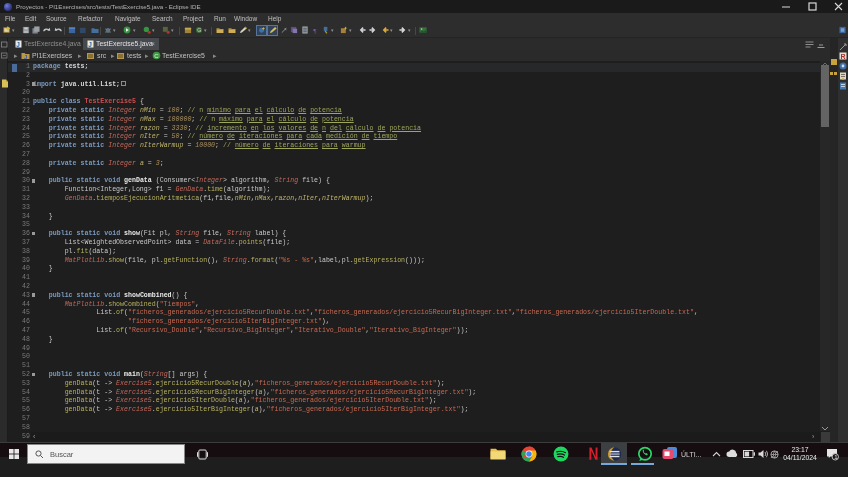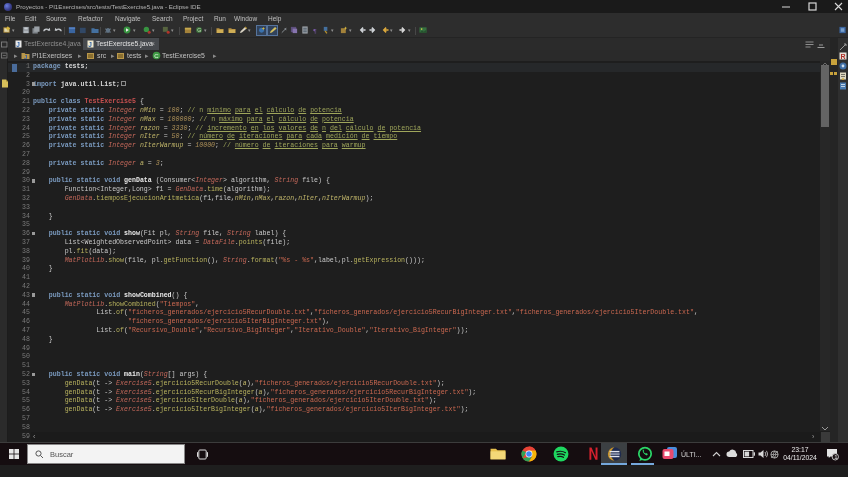--- a/index.html
+++ b/index.html
@@ -46,21 +46,21 @@
 
 #vscroll {position:absolute;left:820px;top:61px;width:10px;height:370px;background:#272727}
 #vthumb {position:absolute;left:821px;top:65px;width:8px;height:62px;background:#646464}
 #oruler {position:absolute;left:830px;top:38px;width:8px;height:404px;background:#252525}
 
 #hscroll {position:absolute;left:31px;top:432px;width:789px;height:10px;background:#1b1b1b}
 #statusbar {position:absolute;left:0;top:442px;width:848px;height:13px;background:#2e2e2e;border-top:1px solid #3c3c3c;color:#c5c5c5;font-size:6.5px}
 #statusbar span {position:absolute;top:3.5px}
 .sbar {position:absolute;top:2px;width:1px;height:9px;background:#5a5a5a}
 
-#taskbar {position:absolute;left:0;top:443px;width:848px;height:22px;background:#150d10;color:#e8e8e8}
+#taskbar {position:absolute;left:0;top:443px;width:848px;height:14px;background:#150d10;color:#e8e8e8}
 #searchbox {position:absolute;left:27px;top:1px;width:158px;height:20px;background:#f3f3f3;border:1px solid #888;color:#555;font-size:7.5px}
 .tbi {position:absolute;top:3px;width:16px;height:16px}
 #clock {position:absolute;left:778px;top:2.5px;width:44px;text-align:center;font-size:6.8px;line-height:8.5px;color:#ededed}
 </style></head><body>
 <div id="root">
 
 <div id="titlebar">
   <div id="eclogo"></div>
   <span class="tt">Proyectos - PI1Exercises/src/tests/TestExercise5.java - Eclipse IDE</span>
   <div id="wbtns">

